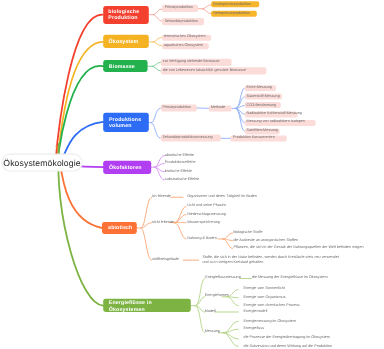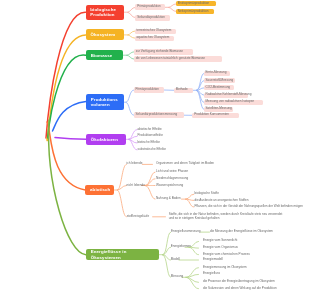--- a/index.html
+++ b/index.html
@@ -118,20 +118,23 @@
     <path d="M179,260 L198.5,260"></path>
   </g>
   <g stroke="#b6d68b">
     <path d="M182,277.3 L186,277.3 C192,277.3 192.5,267.7 198.5,267.7"></path>
     <path d="M186,277.3 C192,277.3 192.5,274.4 198.5,274.4"></path>
     <path d="M186,277.3 C192,277.3 192.5,282.4 198.5,282.4"></path>
     <path d="M186,277.3 C192,277.3 192.5,288.7 198.5,288.7"></path>
   </g>
   </g>
 </svg>
+<div class="node root">
+      <span>Ökosystemökologie</span>
+    </div>
 
 <div class="node l1" style="left:85.5px;top:4.6px;width:38.7px;height:15.2px;background:#f4402f">
       <span>biologische Produktion</span>
     </div>
 <div class="node l1" style="left:85.7px;top:29.4px;width:38.6px;height:11px;background:#f5b324">
       <span>Ökosystem</span>
     </div>
 <div class="node l1" style="left:85.9px;top:50px;width:37.2px;height:10.4px;background:#22b14c">
       <span>Biomasse</span>
     </div>

